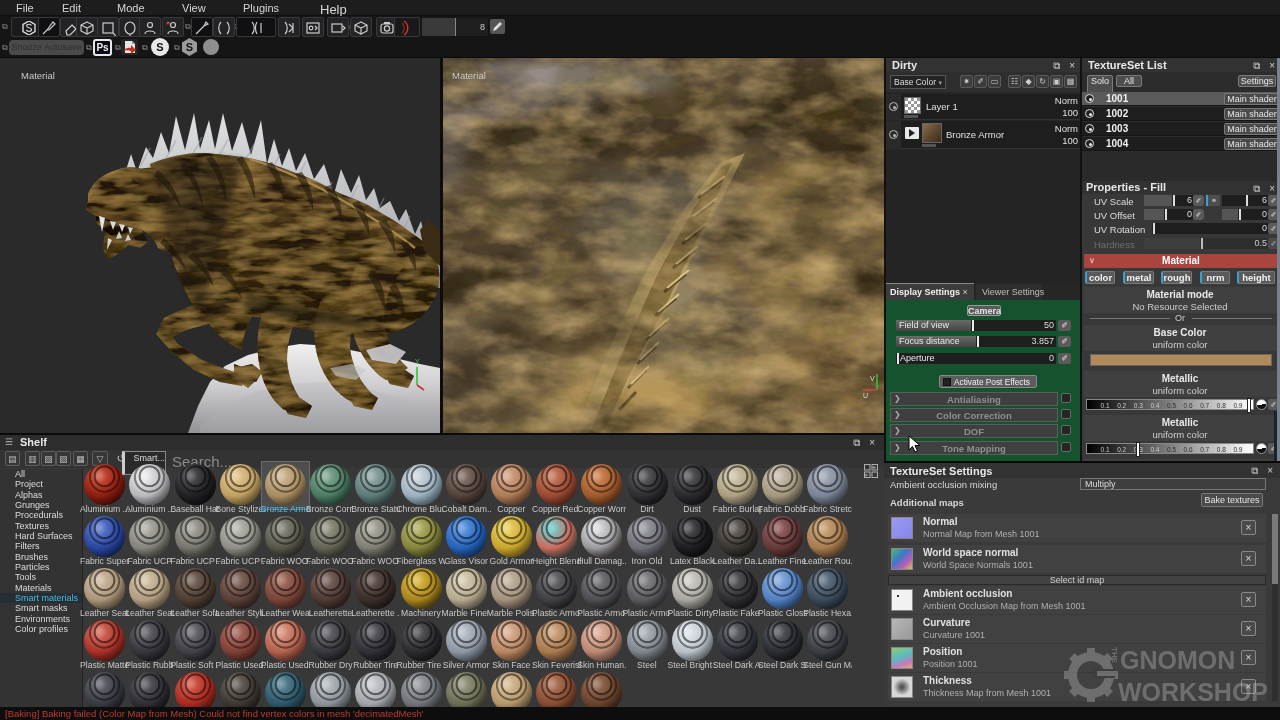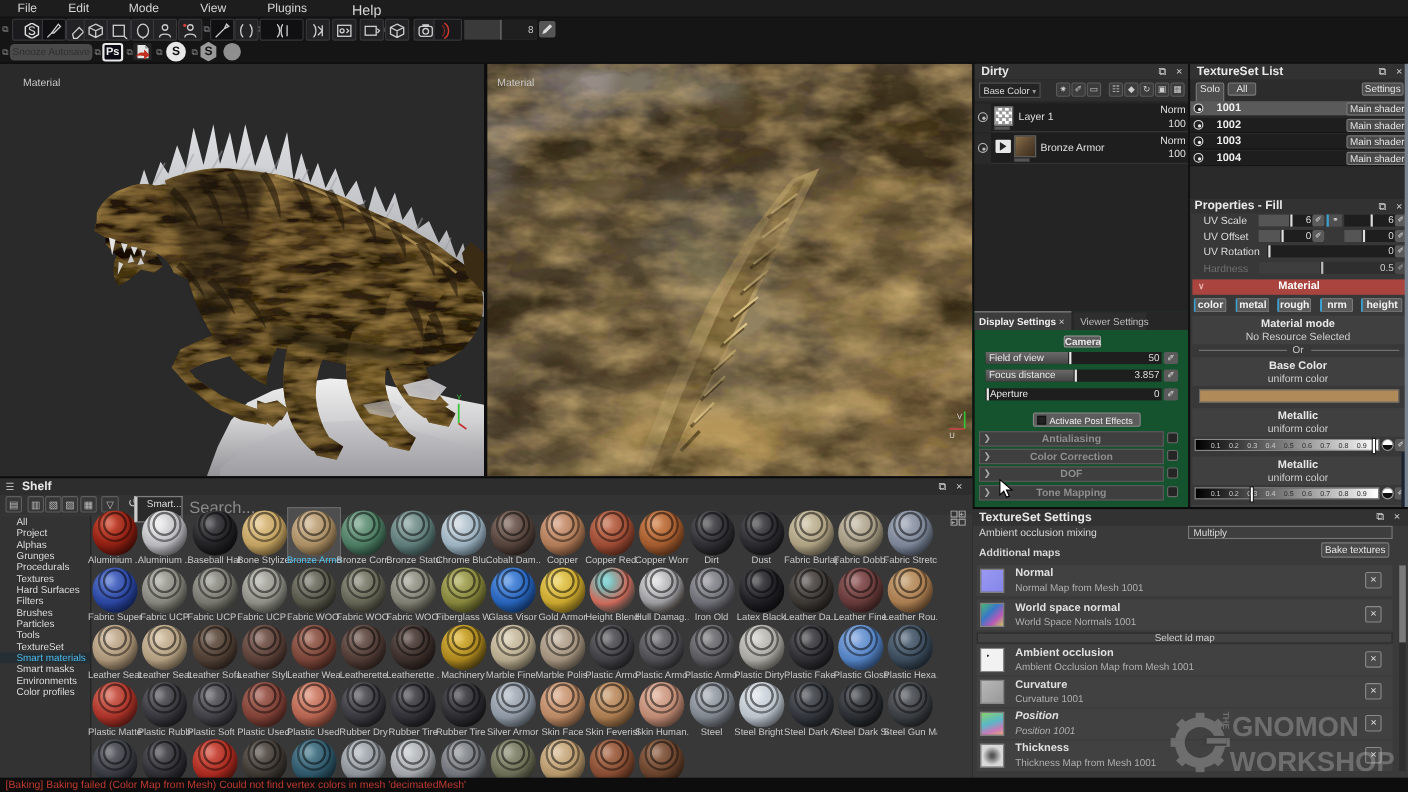--- a/index.html
+++ b/index.html
@@ -592,21 +592,21 @@
         <div class="abs" style="left:35px;top:2px;font-size:10px;font-weight:bold;color:#e0e0e0;">Ambient occlusion</div>
         <div class="abs" style="left:35px;top:15px;font-size:9px;color:#b0b0b0;">Ambient Occlusion Map from Mesh 1001</div>
         <div class="abs" style="right:10px;top:6px;width:15px;height:15px;background:#4a4a4a;border:1px solid #8a8a8a;color:#ddd;font-size:10px;text-align:center;line-height:13px;border-radius:2px;">×</div>
       </div>
       <div class="abs" style="left:4px;top:152px;width:378px;height:28px;background:#414141;">
         <div class="abs" style="left:3px;top:3px;width:22px;height:22px;border:1px solid #888;background:linear-gradient(135deg,#b8b8b8,#989898);"></div>
         <div class="abs" style="left:35px;top:2px;font-size:10px;font-weight:bold;color:#e0e0e0;">Curvature</div>
         <div class="abs" style="left:35px;top:15px;font-size:9px;color:#b0b0b0;">Curvature 1001</div>
         <div class="abs" style="right:10px;top:6px;width:15px;height:15px;background:#4a4a4a;border:1px solid #8a8a8a;color:#ddd;font-size:10px;text-align:center;line-height:13px;border-radius:2px;">×</div>
       </div>
-      <div class="abs" style="left:4px;top:181px;width:378px;height:28px;background:#414141;font-style:italic;">
+      <div class="abs" style="left:4px;top:181px;width:378px;height:28px;background:#414141;">
         <div class="abs" style="left:3px;top:3px;width:22px;height:22px;border:1px solid #888;background:linear-gradient(160deg,#8ad06a 0%,#5ab8c8 45%,#c87ab8 75%,#e8a87a 100%);"></div>
         <div class="abs" style="left:35px;top:2px;font-size:10px;font-weight:bold;color:#e0e0e0;">Position</div>
         <div class="abs" style="left:35px;top:15px;font-size:9px;color:#b0b0b0;">Position 1001</div>
         <div class="abs" style="right:10px;top:6px;width:15px;height:15px;background:#4a4a4a;border:1px solid #8a8a8a;color:#ddd;font-size:10px;text-align:center;line-height:13px;border-radius:2px;">×</div>
       </div>
       <div class="abs" style="left:4px;top:210px;width:378px;height:28px;background:#414141;">
         <div class="abs" style="left:3px;top:3px;width:22px;height:22px;border:1px solid #888;background:radial-gradient(circle at 50% 50%,#555 10%,#d8d8d8 60%);"></div>
         <div class="abs" style="left:35px;top:2px;font-size:10px;font-weight:bold;color:#e0e0e0;">Thickness</div>
         <div class="abs" style="left:35px;top:15px;font-size:9px;color:#b0b0b0;">Thickness Map from Mesh 1001</div>
         <div class="abs" style="right:10px;top:6px;width:15px;height:15px;background:#4a4a4a;border:1px solid #8a8a8a;color:#ddd;font-size:10px;text-align:center;line-height:13px;border-radius:2px;">×</div>
@@ -665,21 +665,21 @@
         <div class="shelf-item">Project</div>
         <div class="shelf-item">Alphas</div>
         <div class="shelf-item">Grunges</div>
         <div class="shelf-item">Procedurals</div>
         <div class="shelf-item">Textures</div>
         <div class="shelf-item">Hard Surfaces</div>
         <div class="shelf-item">Filters</div>
         <div class="shelf-item">Brushes</div>
         <div class="shelf-item">Particles</div>
         <div class="shelf-item">Tools</div>
-        <div class="shelf-item">TextureSet</div>
+        <div class="shelf-item">Materials</div>
         <div class="shelf-item" style="color:#4ab8e8;background:#252e33;">Smart materials</div>
         <div class="shelf-item">Smart masks</div>
         <div class="shelf-item">Environments</div>
         <div class="shelf-item">Color profiles</div>
       </div>
     </div>
     <div class="abs" style="left:84px;top:466px;width:796px;height:241px;overflow:hidden;"></div>
     <div class="sp" style="left:84.1px;top:464px;background:radial-gradient(circle at 36% 30%, #c83a22 8%, #8a1e12 52%, #3a0c06 100%);"></div>
     <div class="slabel" style="left:80.0px;top:504px;color:#c9c9c9;">Aluminium ...</div>
     <div class="sp" style="left:129.3px;top:464px;background:radial-gradient(circle at 36% 30%, #e8e8ea 8%, #b6b6ba 52%, #6a6a6e 100%);"></div>

